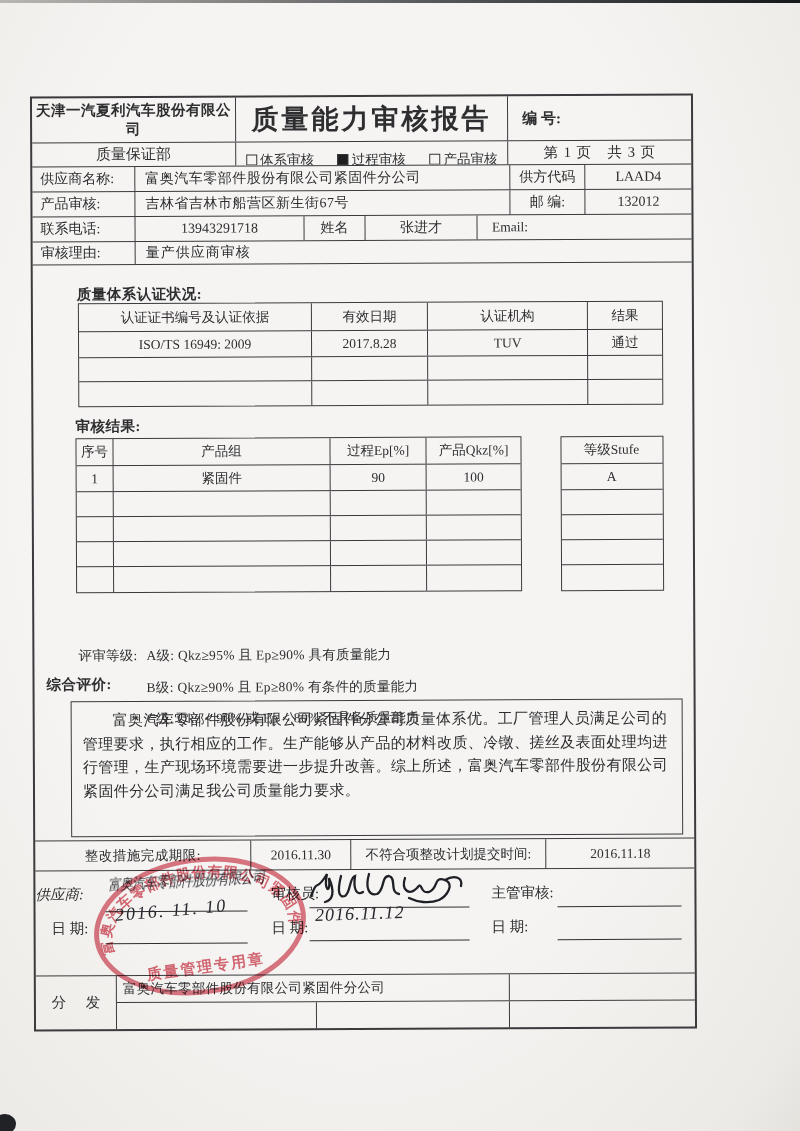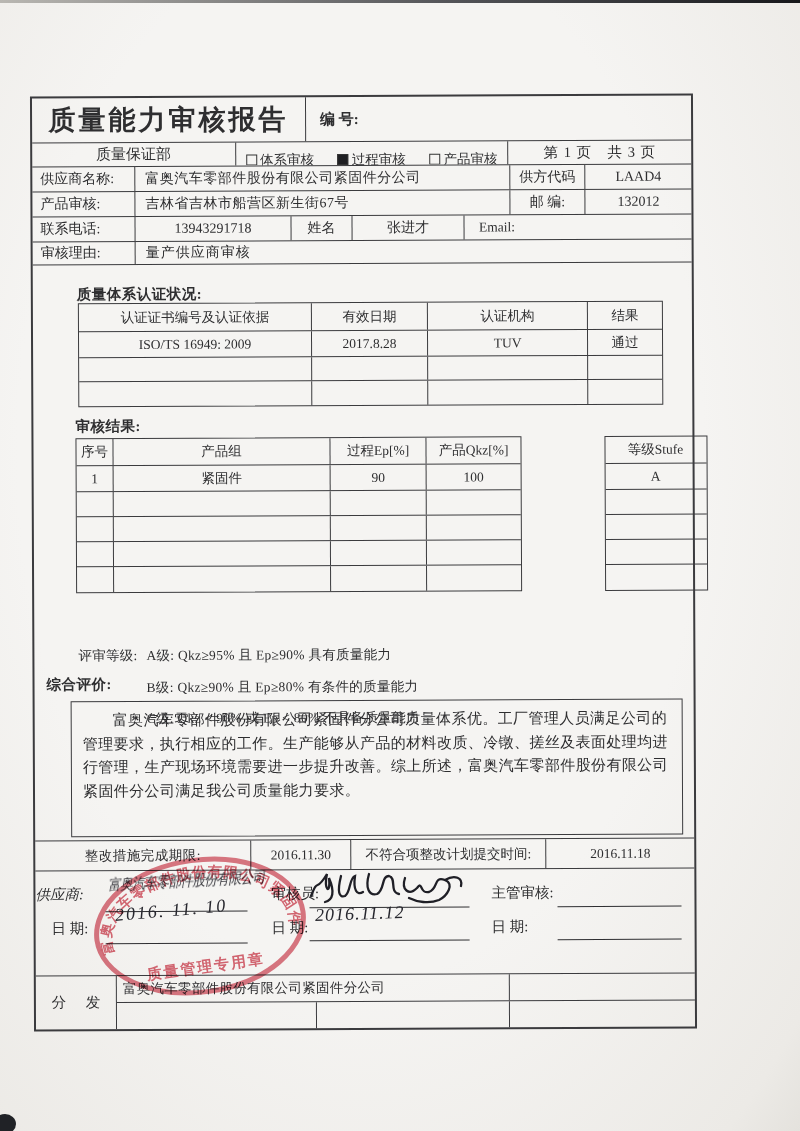--- a/index.html
+++ b/index.html
@@ -32,21 +32,21 @@
   .pg-cell{ width:184px; font-size:14.5px; letter-spacing:1px; }
   .box{ display:inline-block; width:11px; height:11px; border:1.5px solid #333;
     vertical-align:-1px; margin-right:3px; background:#f5f4f2; }
   .box.filled{ background:#1f1f22; }
   .chk-item{ white-space:nowrap;margin-top:12px; }
 
   .lab{ width:103px; font-size:14px; padding-left:8px; }
   .v-name{ width:375px; font-size:14px; padding-left:10px; letter-spacing:.5px; }
   .lab2{ width:75px; font-size:14px; justify-content:center; }
   .v-sm{ width:106px; font-size:14px; justify-content:center; }
-  .v-phone{ width:156px; font-size:14px; justify-content:center; }
+  .v-phone{ width:169px; font-size:14px; justify-content:center; }
   .lab-mid{ width:61px; font-size:14px; justify-content:center; }
   .v-contact{ width:112px; font-size:14px; justify-content:center; }
   .lab-email{ width:65px; font-size:13.5px; justify-content:center; }
   .v-email{ width:173px; font-size:14px; padding-left:4px; }
   .v-email span{ text-decoration:underline; letter-spacing:.5px; }
   .v-wide{ width:556px; font-size:14px; padding-left:10px; letter-spacing:1px; }
 
   
   .mid{ position:relative; height:576px; border-bottom:1.5px solid #3b3b3e; }
   .sec-label{ position:absolute; font-size:14.5px; font-weight:bold; letter-spacing:.5px; }
@@ -57,21 +57,21 @@
         justify-content:center; font-size:13.5px; overflow:hidden; }
   .itc:last-child{ border-right:none; }
 
   .cert-t{ left:45px; top:38px; width:585px; }
   .cert-c1{ width:233px; } .cert-c2{ width:116px; } .cert-c3{ width:160px; } .cert-c4{ width:74px; }
   .cert-hr{ height:28px; } .cert-r1{ height:26px; } .cert-r{ height:24px; }
 
   .res-t{ left:42px; top:173px; width:446px; }
   .res-c1{ width:37px; } .res-c2{ width:217px; } .res-c3{ width:96px; } .res-c4{ width:94px; }
   .res-hr{ height:27px; } .res-r{ height:25px; } .res-r1{ height:26px; }
-  .stufe-t{ left:527px; top:173px; width:103px;margin-left:44px; }
+  .stufe-t{ left:527px; top:173px; width:103px; }
   .stufe-c{ width:100px; }
 
   .crit{ position:absolute; font-size:13.5px; letter-spacing:.3px; white-space:nowrap; }
   .eval-box{ position:absolute; left:36px; top:436px; width:612px; height:136px;
     border:1.5px solid #3b3b3e; padding:7px 11px; }
   .eval-box p{ font-size:15px; line-height:23.5px; text-indent:2em; letter-spacing:.4px; }
 
   .r-deadline{ height:30px; }
   .dl-lab1{ width:216px; font-size:13.5px; justify-content:center; letter-spacing:.5px; }
   .dl-v1{ width:100px; font-size:13.5px; justify-content:center; }
@@ -108,20 +108,21 @@
 </head>
 <body>
 
 <div class="page">
   <div class="top-edge"></div>
   <div class="corner-blob"></div>
 
   <div class="doc">
 
     <div class="row r1">
+      <div class="cell c-center co-name">天津一汽夏利汽车股份有限公司</div>
       <div class="cell c-center title-cell">质量能力审核报告</div>
       <div class="cell no-cell">编 号:</div>
     </div>
     <div class="row r2">
       <div class="cell c-center dept-cell">质量保证部</div>
       <div class="cell chk-cell">
         <span class="chk-item"><span class="box"></span><span>体系审核</span></span>
         <span class="chk-item"><span class="box filled"></span><span>过程审核</span></span>
         <span class="chk-item"><span class="box"></span><span>产品审核</span></span>
       </div>

